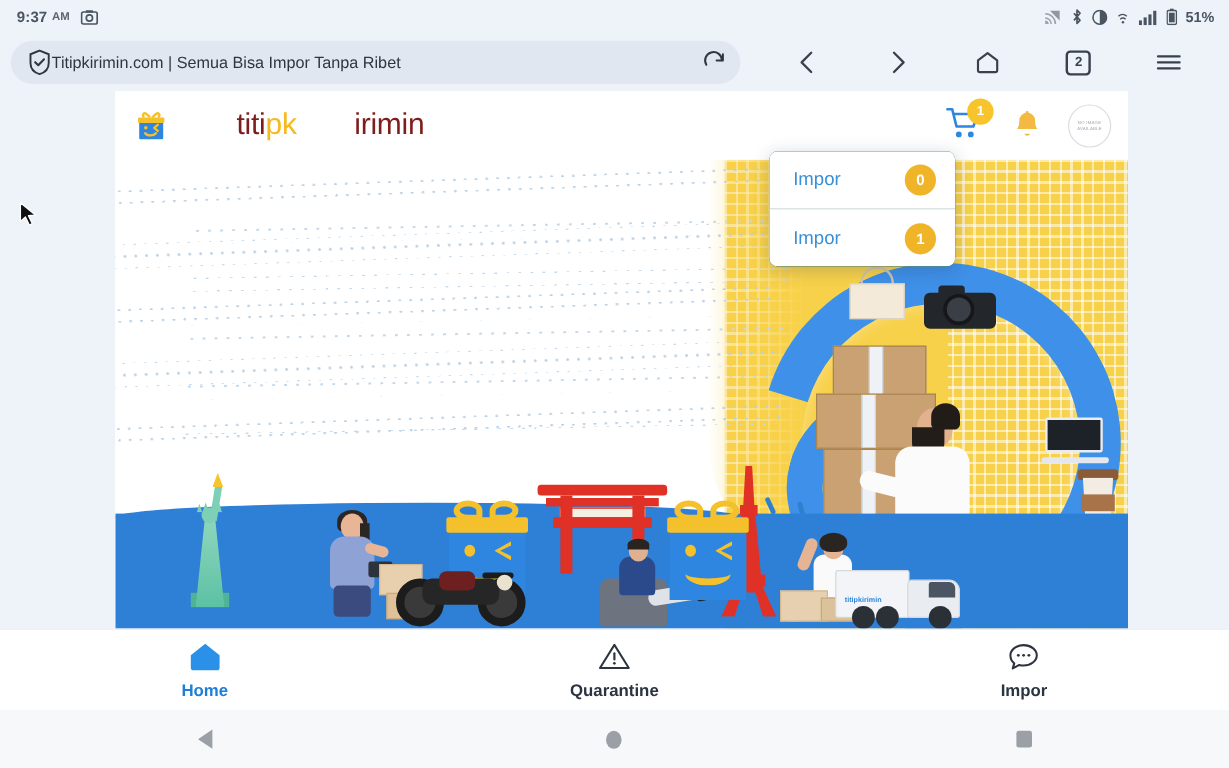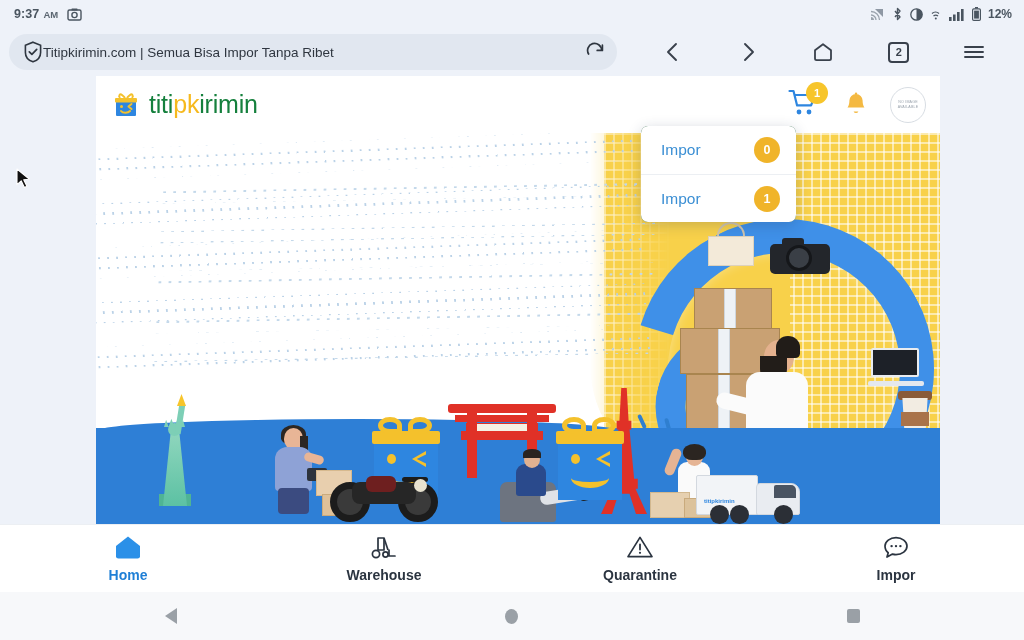--- a/index.html
+++ b/index.html
@@ -50,21 +50,21 @@
   .page {
     position: absolute; left: 96px; top: 76px; width: 844px; height: 448px;
     background: #ffffff; overflow: hidden;
   }
   .site-header {
     position: relative; height: 57px; background: #fff;
     display: flex; align-items: center; padding: 0 14px 0 16px; z-index: 5;
   }
   .logo { display: flex; align-items: center; gap: 9px; }
   .logo-word { font-size: 25px; font-weight: 400; letter-spacing: -.2px; }
-  .lw-b { color: #15803d; }
+  .lw-b { color: #7f1d1d; margin-left: 48px; }
   .lw-y { color: #f6b91e; }
   .header-right { margin-left: auto; display: flex; align-items: center; gap: 22px; }
   .cart-wrap { position: relative; width: 34px; height: 34px; }
   .cart-badge {
     position: absolute; right: -6px; top: -6px;
     width: 22px; height: 22px; border-radius: 50%;
     background: #f7c52b; color: #fff; font-size: 11px; font-weight: 700;
     display: flex; align-items: center; justify-content: center;
   }
   .avatar {
@@ -354,21 +354,21 @@
             <rect x="12" y="1" width="2.6" height="12" fill="#4a5560"></rect>
           </svg>
       </span>
       <span class="ico">
         <svg width="9" height="14" viewBox="0 0 9 14">
             <rect x="3" y="0" width="3" height="1.6" fill="#4a5560"></rect>
             <rect x="0.6" y="1.8" width="7.8" height="11.6" rx="1.2" fill="none" stroke="#4a5560" stroke-width="1.2"></rect>
             <rect x="2.1" y="3.6" width="4.8" height="8" fill="#4a5560"></rect>
           </svg>
       </span>
-      <span class="sb-batt">12%</span>
+      <span class="sb-batt">51%</span>
     </div>
   </div>
 
   <div class="toolbar">
     <div class="omnibox">
       <span class="ico">
         <svg width="20" height="22" viewBox="0 0 20 22">
             <path d="M10 1.2l7.6 3v7.2c0 4.7-3.2 8-7.6 9.4-4.4-1.4-7.6-4.7-7.6-9.4V4.2z" fill="none" stroke="#2f3640" stroke-width="1.6"></path>
             <path d="M6.3 10.8l2.6 2.6 4.8-5" fill="none" stroke="#2f3640" stroke-width="1.7" stroke-linecap="round" stroke-linejoin="round"></path>
           </svg>
@@ -627,32 +627,20 @@
       <span class="ico">
         <svg width="28" height="26" viewBox="0 0 28 26">
             <path d="M14 2.4L26 12v10.2a2.4 2.4 0 01-2.4 2.4H4.4A2.4 2.4 0 012 22.2V12z" fill="#2b90e8"></path>
           </svg>
       </span>
       <span class="nav-label">Home</span>
     </div>
     <div class="nav-item">
       <span class="ico">
         <svg width="30" height="26" viewBox="0 0 30 26">
-            <path d="M9 4h6v12H9z" fill="none" stroke="#2b3440" stroke-width="1.7" stroke-linejoin="round"></path>
-            <path d="M15 4l4 12" fill="none" stroke="#2b3440" stroke-width="1.7"></path>
-            <circle cx="7" cy="20" r="3.6" fill="none" stroke="#2b3440" stroke-width="1.7"></circle>
-            <circle cx="16.5" cy="20.5" r="2.6" fill="none" stroke="#2b3440" stroke-width="1.7"></circle>
-            <path d="M20 16v6h6" fill="none" stroke="#2b3440" stroke-width="1.7" stroke-linecap="round"></path>
-          </svg>
-      </span>
-      <span class="nav-label">Warehouse</span>
-    </div>
-    <div class="nav-item">
-      <span class="ico">
-        <svg width="30" height="26" viewBox="0 0 30 26">
             <path d="M15 3.4L27 22.6H3z" fill="none" stroke="#2b3440" stroke-width="1.7" stroke-linejoin="round"></path>
             <path d="M15 10.4v5.2" stroke="#2b3440" stroke-width="1.8" stroke-linecap="round"></path>
             <circle cx="15" cy="18.8" r="1.1" fill="#2b3440"></circle>
           </svg>
       </span>
       <span class="nav-label">Quarantine</span>
     </div>
     <div class="nav-item">
       <span class="ico">
         <svg width="28" height="26" viewBox="0 0 28 26">

